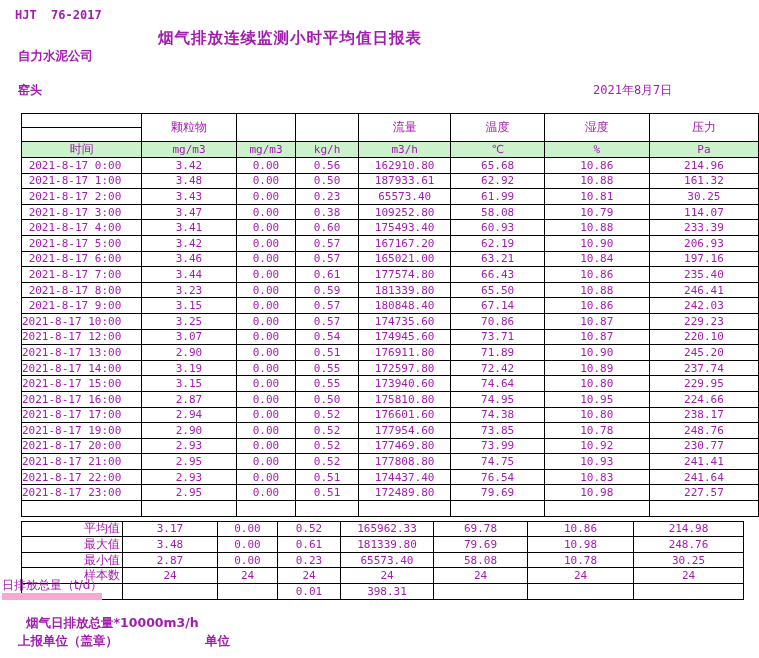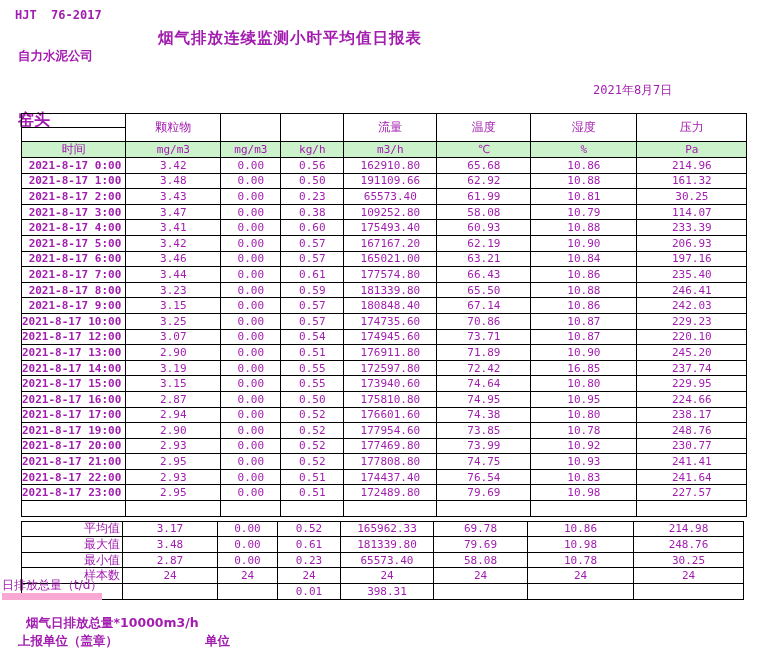--- a/index.html
+++ b/index.html
@@ -20,23 +20,22 @@
     font-weight:bold;font-size:15.5px;letter-spacing:1px;
     font-family:"DejaVu Sans",sans-serif;
   }
   .company{
     position:absolute;left:18px;top:48px;
     font-weight:bold;font-size:12.5px;
     font-family:"DejaVu Sans",sans-serif;
   }
   .location{
     position:absolute;left:18px;top:82px;
-    font-weight:bold;font-size:16px;
-    font-family:"DejaVu Sans",sans-serif;
-    margin-top:28px;
+    font-weight:bold;font-size:12px;
+    font-family:"DejaVu Sans",sans-serif;
   }
   .report-date{
     position:absolute;left:593px;top:82px;
     font-size:12px;
   }
   .tables{position:absolute;left:21px;top:113px;}
   table{
     border-collapse:collapse;
     table-layout:fixed;
   }
@@ -55,21 +54,21 @@
   tr.group-row td{height:26px;font-size:12px;font-family:"DejaVu Sans",sans-serif;}
   td.split{padding:0;vertical-align:top;}
   td.split .half{height:13px;}
   td.split .half.top{border-bottom:1px solid #000;}
   tr.units-row td{
     background:#ccf2cc;
     height:15px;
     font-size:11px;
   }
   tr.units-row td.time-hdr{font-size:12px;font-family:"DejaVu Sans",sans-serif;}
-  td.time{text-align:right;padding-right:4px;font-weight:bold;}
+  td.time{text-align:right;padding-right:20px;}
   tr.empty-row td{height:14.6px;}
   .gap{height:4px;}
   td.rowlabel{
     text-align:right;padding-right:2px;
     font-family:"DejaVu Sans",sans-serif;font-size:12px;
     position:relative;
   }
   td.rowlabel .overflow-label{
     position:absolute;
     left:-20px;bottom:-1px;
@@ -154,21 +153,21 @@
             <td>162910.80</td>
             <td>65.68</td>
             <td>10.86</td>
             <td>214.96</td>
           </tr>
           <tr>
             <td class="time">2021-8-17 1:00</td>
             <td>3.48</td>
             <td>0.00</td>
             <td>0.50</td>
-            <td>191109.66</td>
+            <td>187933.61</td>
             <td>62.92</td>
             <td>10.88</td>
             <td>161.32</td>
           </tr>
           <tr>
             <td class="time">2021-8-17 2:00</td>
             <td>3.43</td>
             <td>0.00</td>
             <td>0.23</td>
             <td>65573.40</td>
@@ -276,21 +275,21 @@
             <td>10.90</td>
             <td>245.20</td>
           </tr>
           <tr>
             <td class="time">2021-8-17 14:00</td>
             <td>3.19</td>
             <td>0.00</td>
             <td>0.55</td>
             <td>172597.80</td>
             <td>72.42</td>
-            <td>16.85</td>
+            <td>10.89</td>
             <td>237.74</td>
           </tr>
           <tr>
             <td class="time">2021-8-17 15:00</td>
             <td>3.15</td>
             <td>0.00</td>
             <td>0.55</td>
             <td>173940.60</td>
             <td>74.64</td>
             <td>10.80</td>

